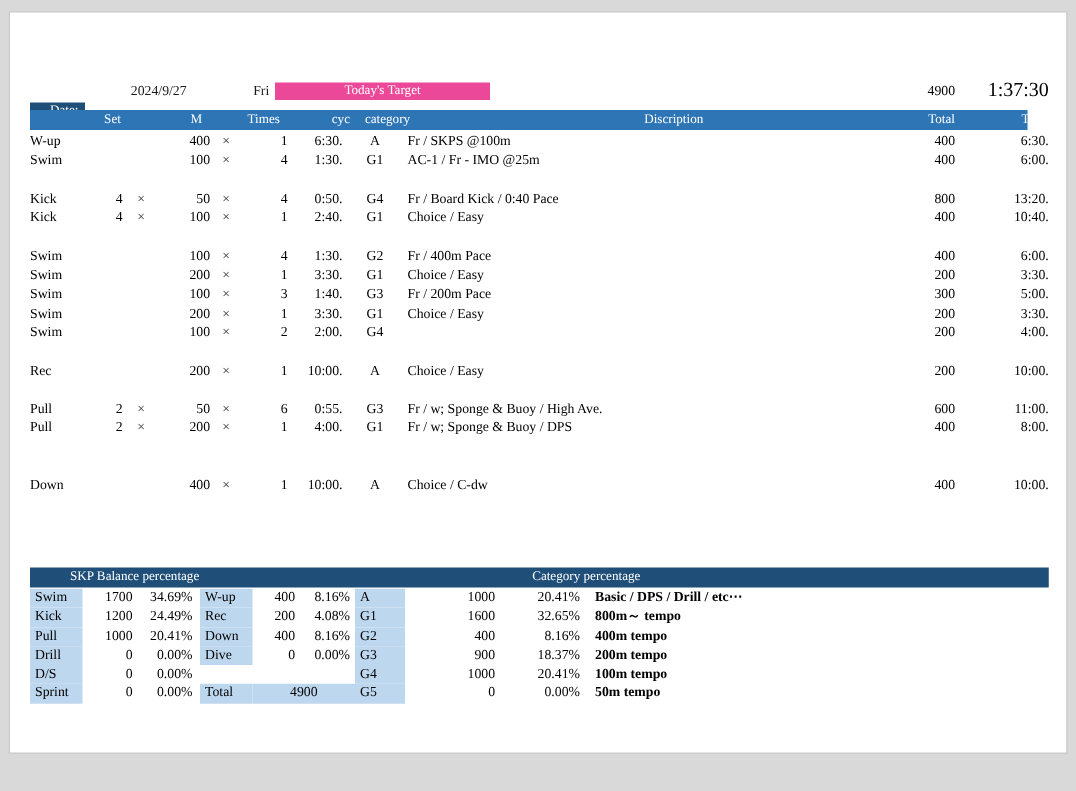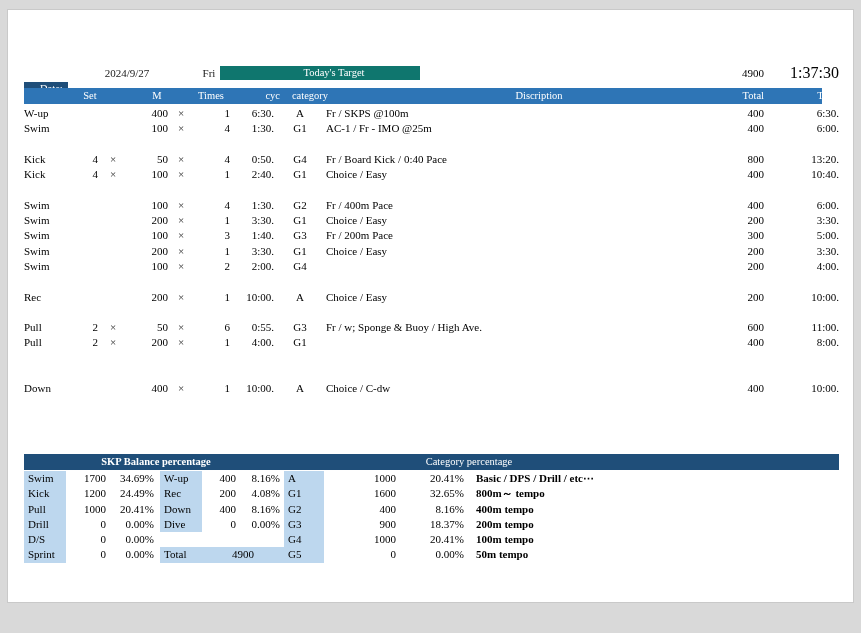--- a/index.html
+++ b/index.html
@@ -55,26 +55,25 @@
     width: 50px; height: 14px;
     text-align: center;
     font-size: 11px;
     line-height: 14px;
     color: #1a1a1a;
   }
   .target-banner {
     position: absolute;
     left: 196px; top: 0;
     width: 172px; height: 14px;
-    background: #0f766e;
+    background: #ec4899;
     color: #ffffff;
     font-size: 10.5px;
     line-height: 14px;
     text-align: center;
-    padding-left: 28px;
   }
   .target-total {
     position: absolute;
     left: 676px; top: 0;
     width: 64px; height: 14px;
     text-align: right;
     font-size: 11px;
     line-height: 14px;
   }
   .target-time {
@@ -150,21 +149,21 @@
     top: 444px;
     width: 815px;
     height: 16px;
     background: #1f4e79;
   }
   #sumhead span {
     position: absolute;
     top: 0; height: 16px; line-height: 16px;
     color: #ffffff; font-size: 10.5px;
   }
-  .sh-skp { left: 32px;  width: 200px; text-align: center; font-weight: bold; }
+  .sh-skp { left: 32px;  width: 200px; text-align: left; }
   .sh-cat { left: 330px; width: 230px; text-align: center; }
 
   #sumbody {
     position: absolute;
     left: 16px;
     top: 461px;
     width: 815px;
   }
   .srow {
     position: relative;
@@ -412,20 +411,21 @@
       </div>
       <div class="wrow">
         <span class="c-type">Pull</span>
         <span class="c-sets">2</span>
         <span class="c-x1">×</span>
         <span class="c-dist">200</span>
         <span class="c-x2">×</span>
         <span class="c-reps">1</span>
         <span class="c-cyc">4:00.</span>
         <span class="c-cat">G1</span>
+        <span class="c-desc">Fr / w; Sponge &amp; Buoy / DPS</span>
         <span class="c-total">400</span>
         <span class="c-time">8:00.</span>
       </div>
       <div class="wrow">
         <span class="c-type"></span>
         <span class="c-sets"></span>
         <span class="c-x1"></span>
         <span class="c-dist"></span>
         <span class="c-x2"></span>
         <span class="c-reps"></span>

